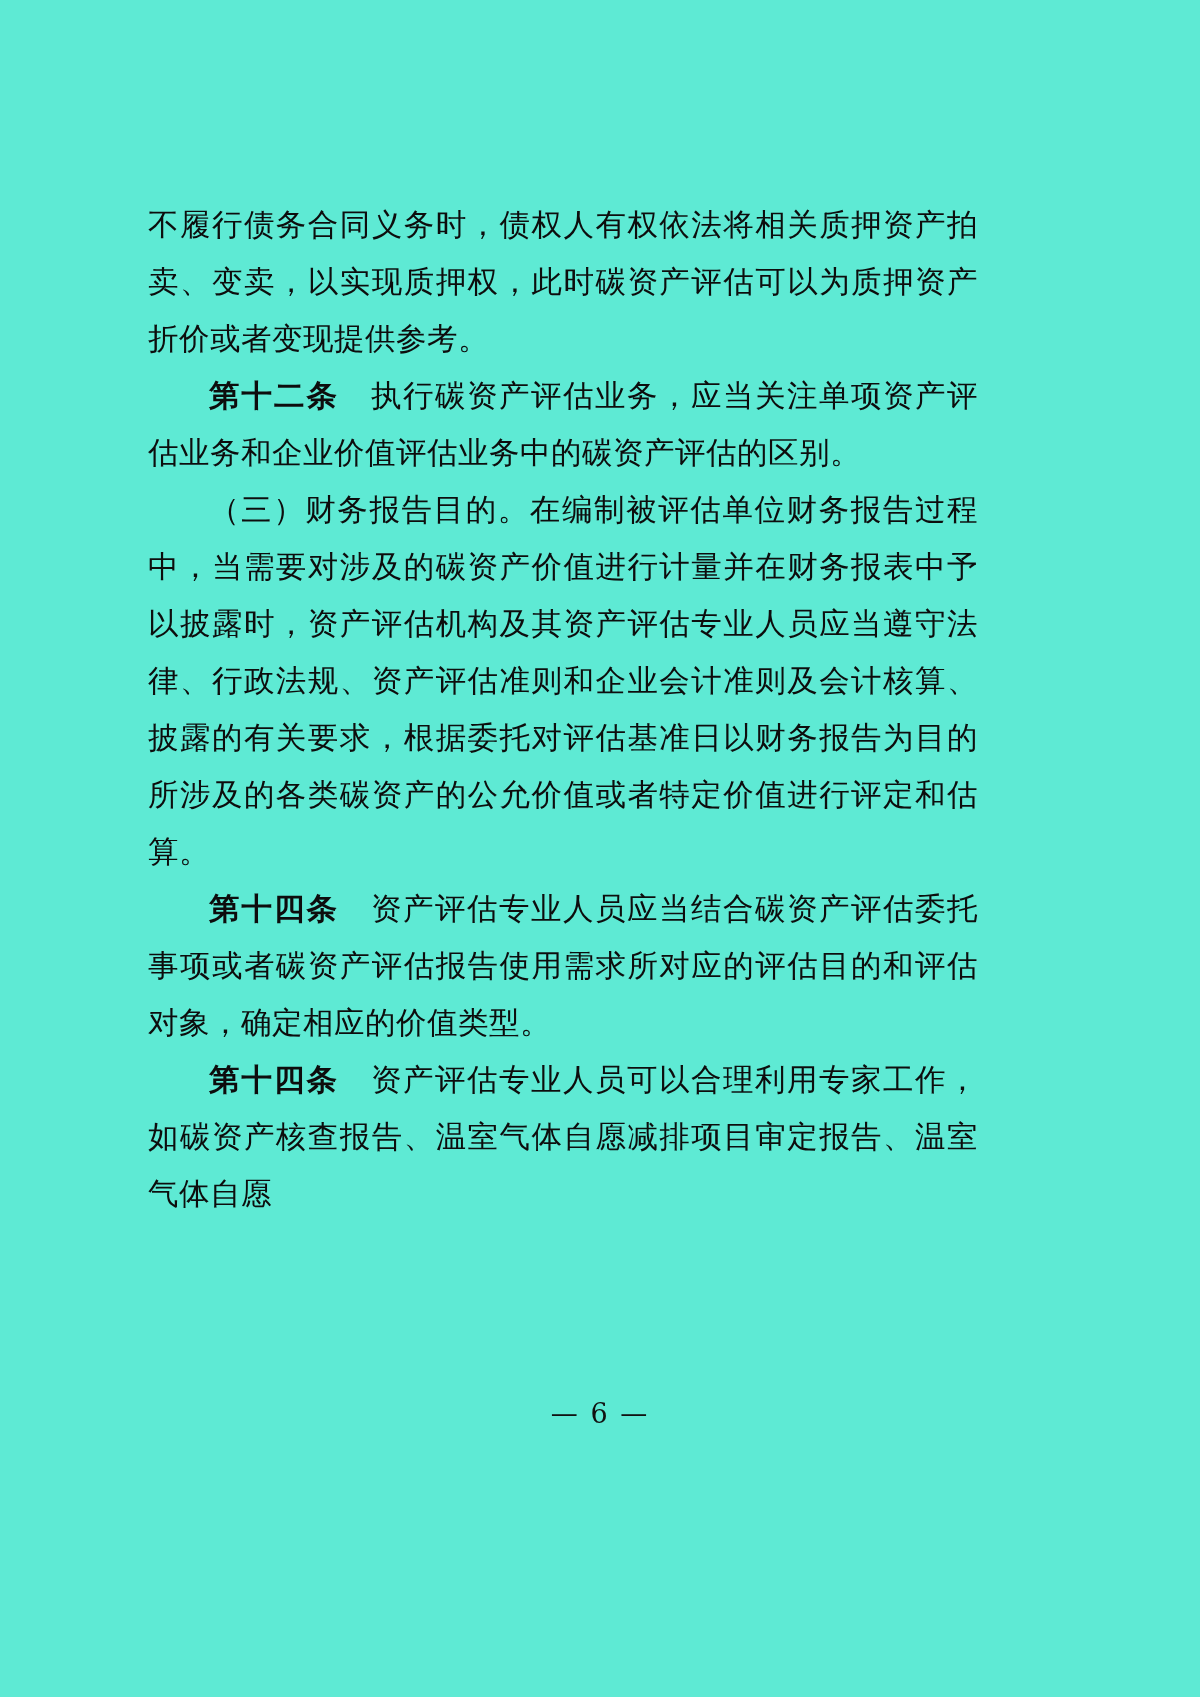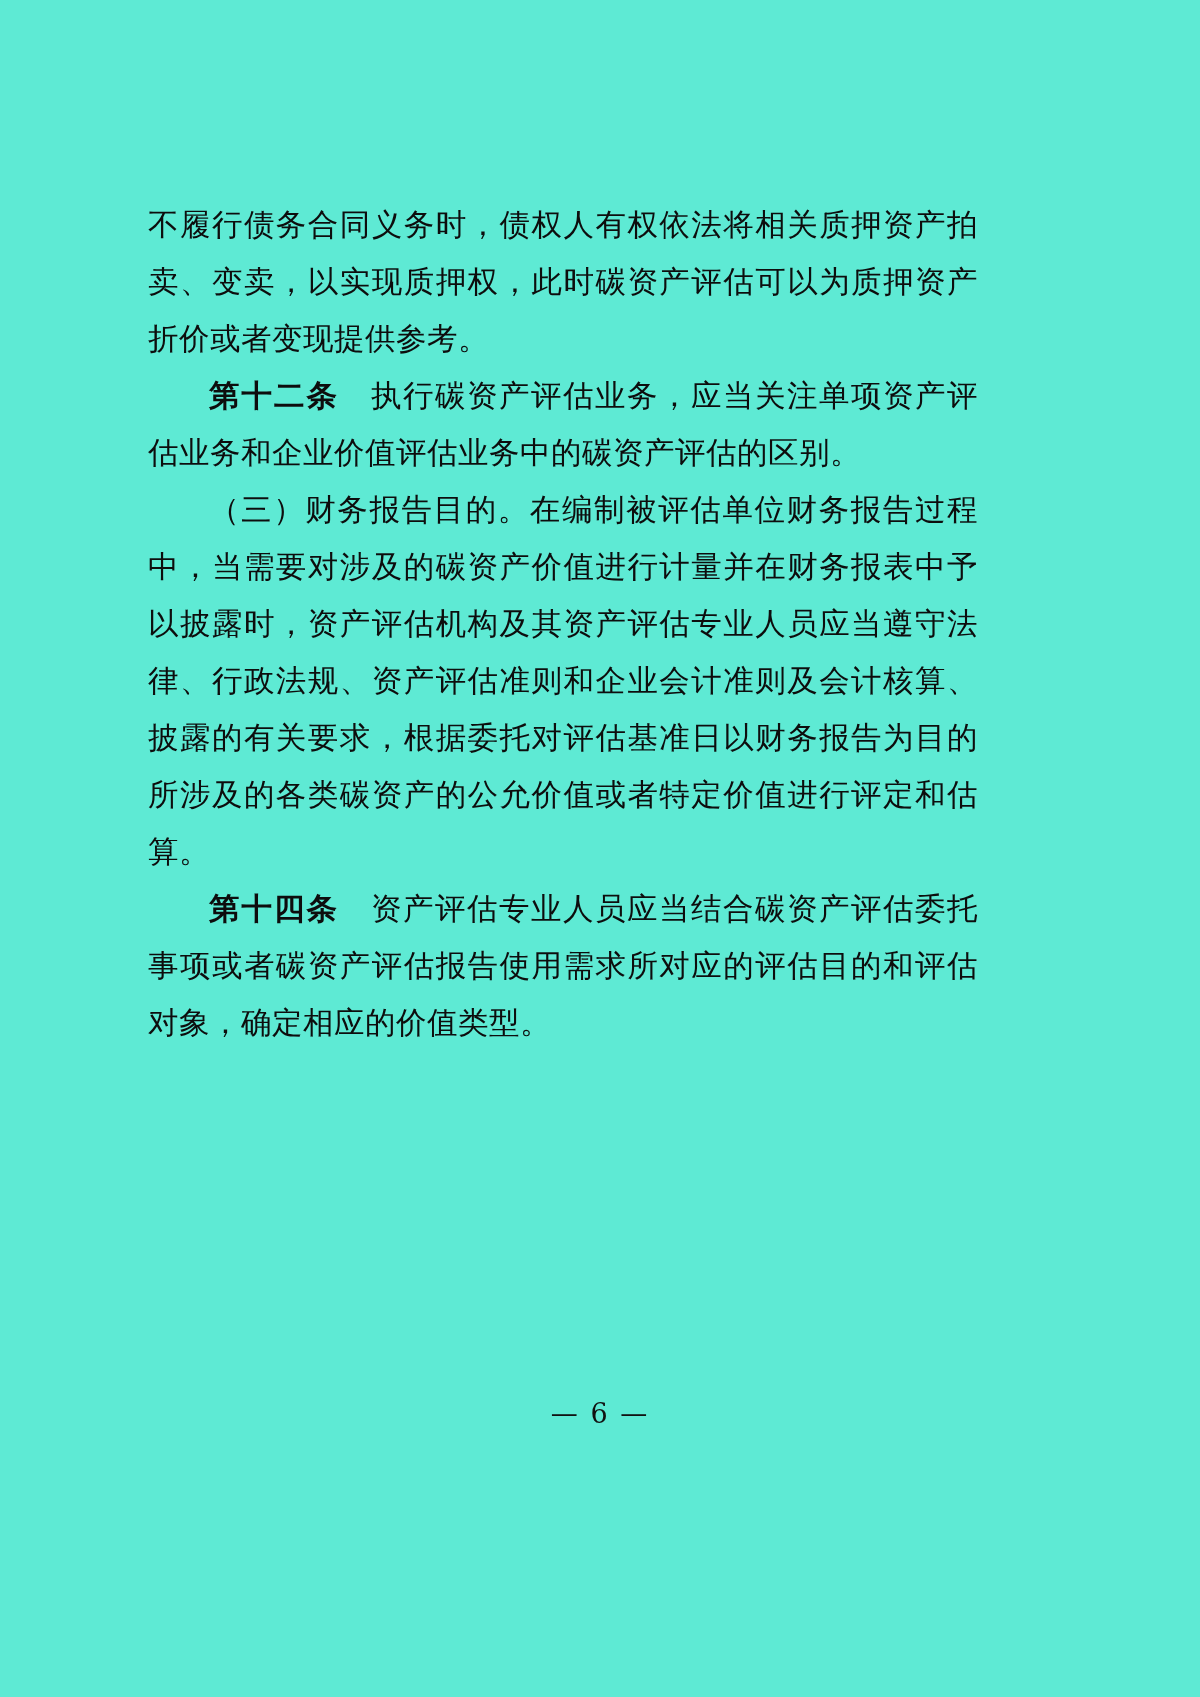--- a/index.html
+++ b/index.html
@@ -73,17 +73,20 @@
 
     <p class="para indent">
       <span>（三）财务报告目的。在编制被评估单位财务报告过程中，当需要对涉及的碳资产价值进行计量并在财务报表中予以披露时，资产评估机构及其资产评估专业人员应当遵守法律、行政法规、资产评估准则和企业会计准则及会计核算、披露的有关要求，根据委托对评估基准日以财务报告为目的所涉及的各类碳资产的公允价值或者特定价值进行评定和估算。</span>
     </p>
 
 
     <p class="para indent">
       <span class="bold-lead">第十四条</span>　<span>资产评估专业人员应当结合碳资产评估委托事项或者碳资产评估报告使用需求所对应的评估目的和评估对象，确定相应的价值类型。</span>
     </p>
 
+    <p class="para indent">
+      <span class="bold-lead">第十四条</span>　<span>资产评估专业人员可以合理利用专家工作，如碳资产核查报告、温室气体自愿减排项目审定报告、温室气体自愿</span>
+    </p>
 
   </div>
 
   <div class="footer">— 6 —</div>
 </div>
 
 </body></html>

